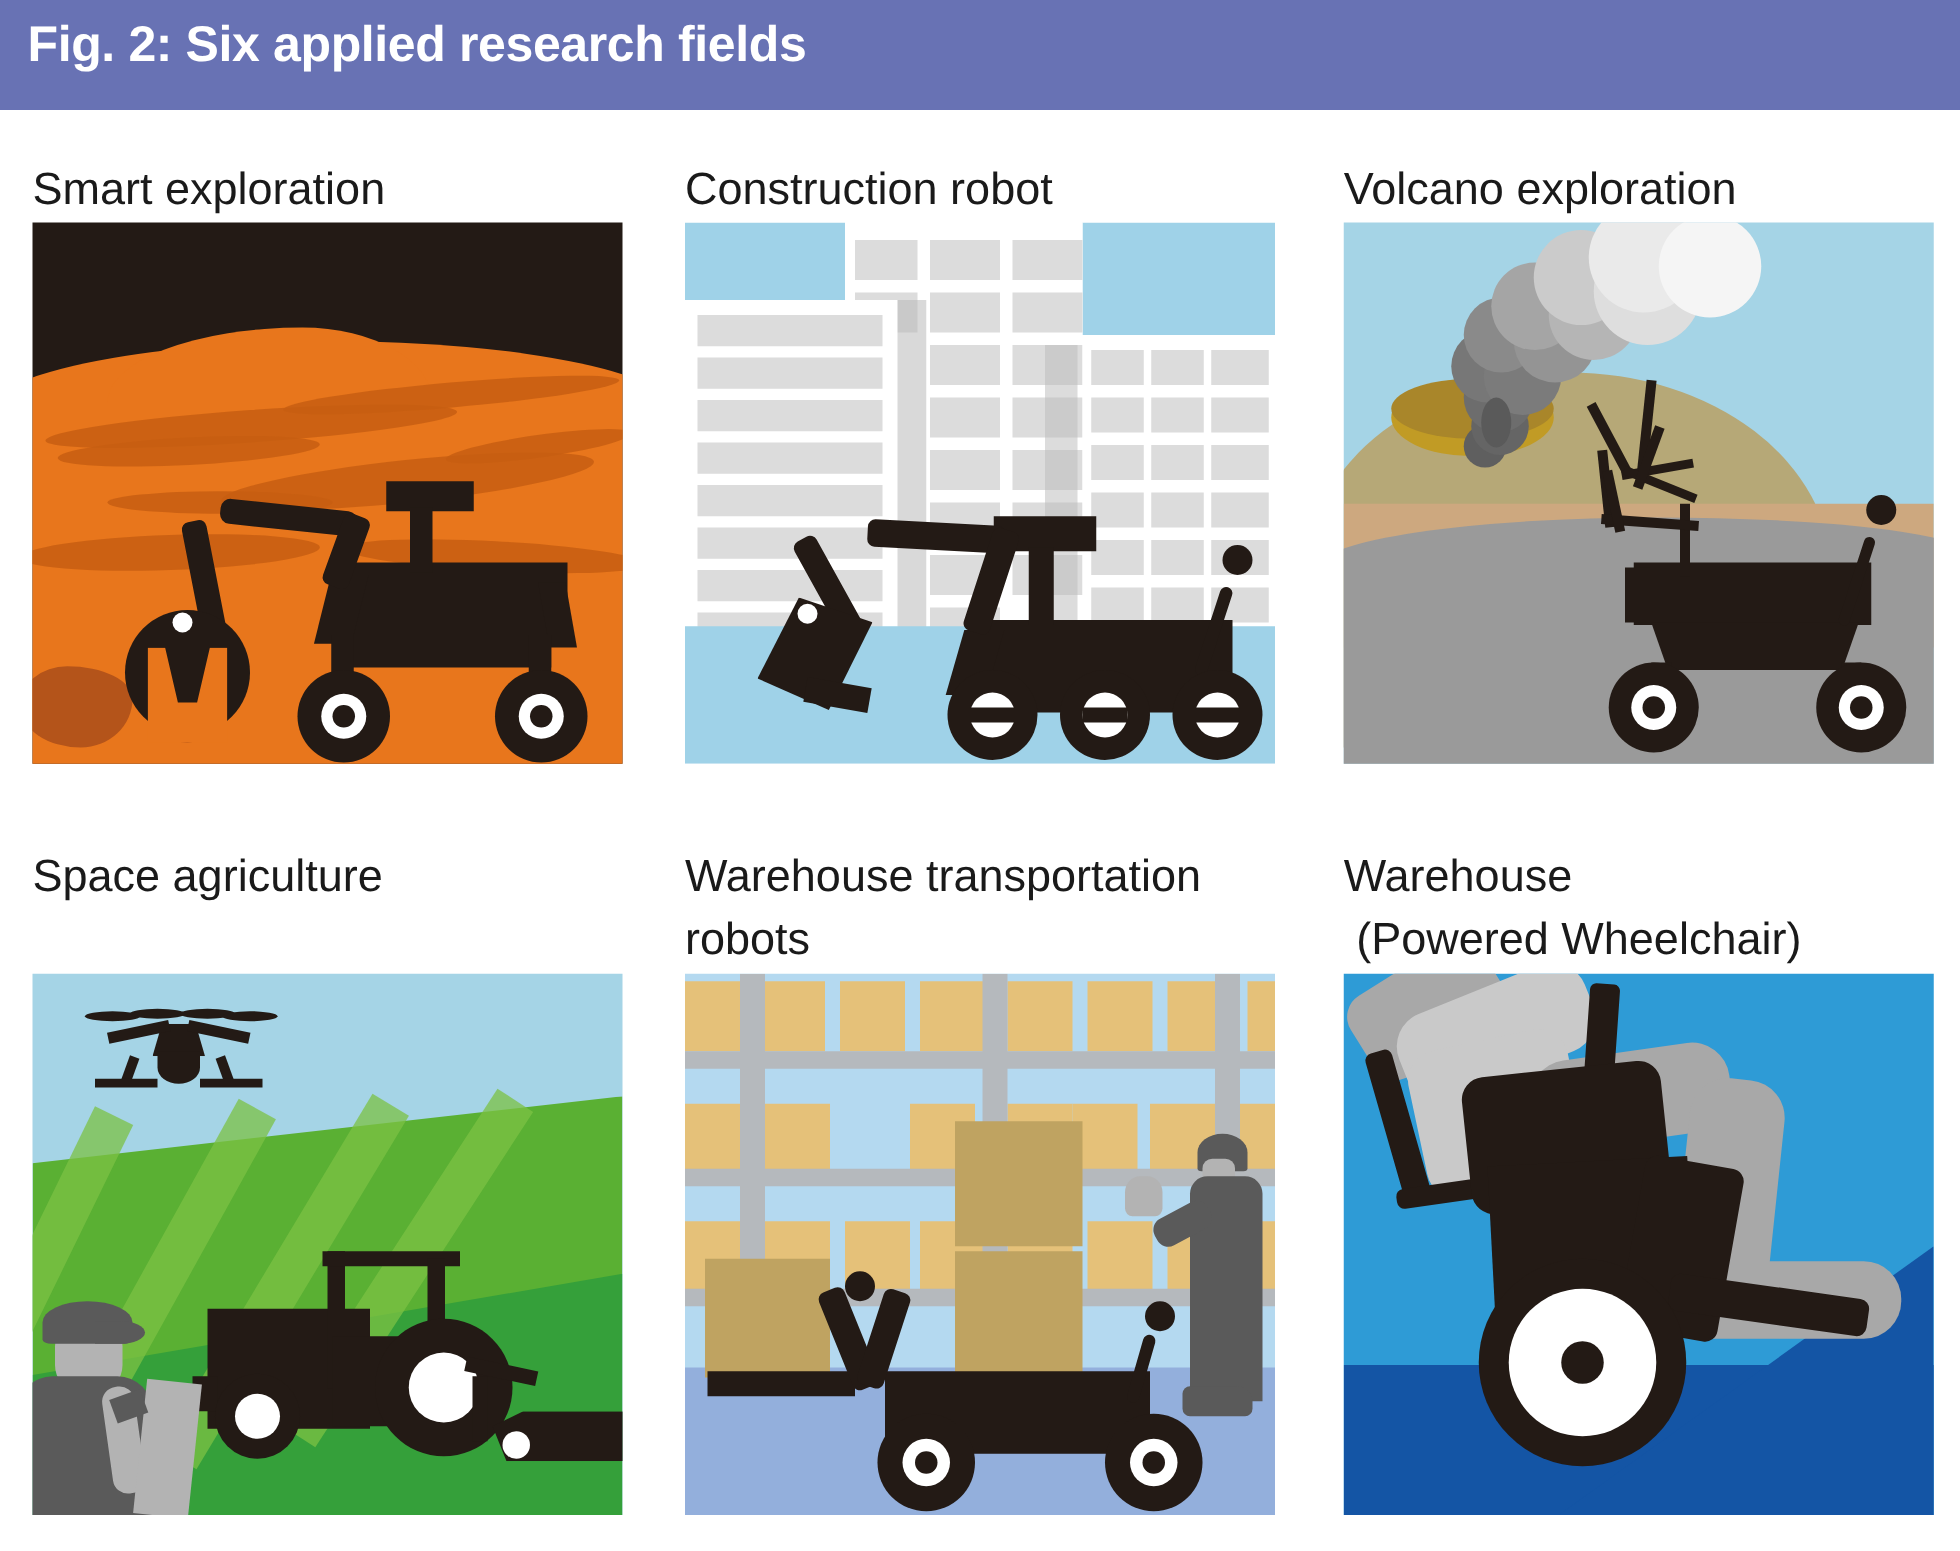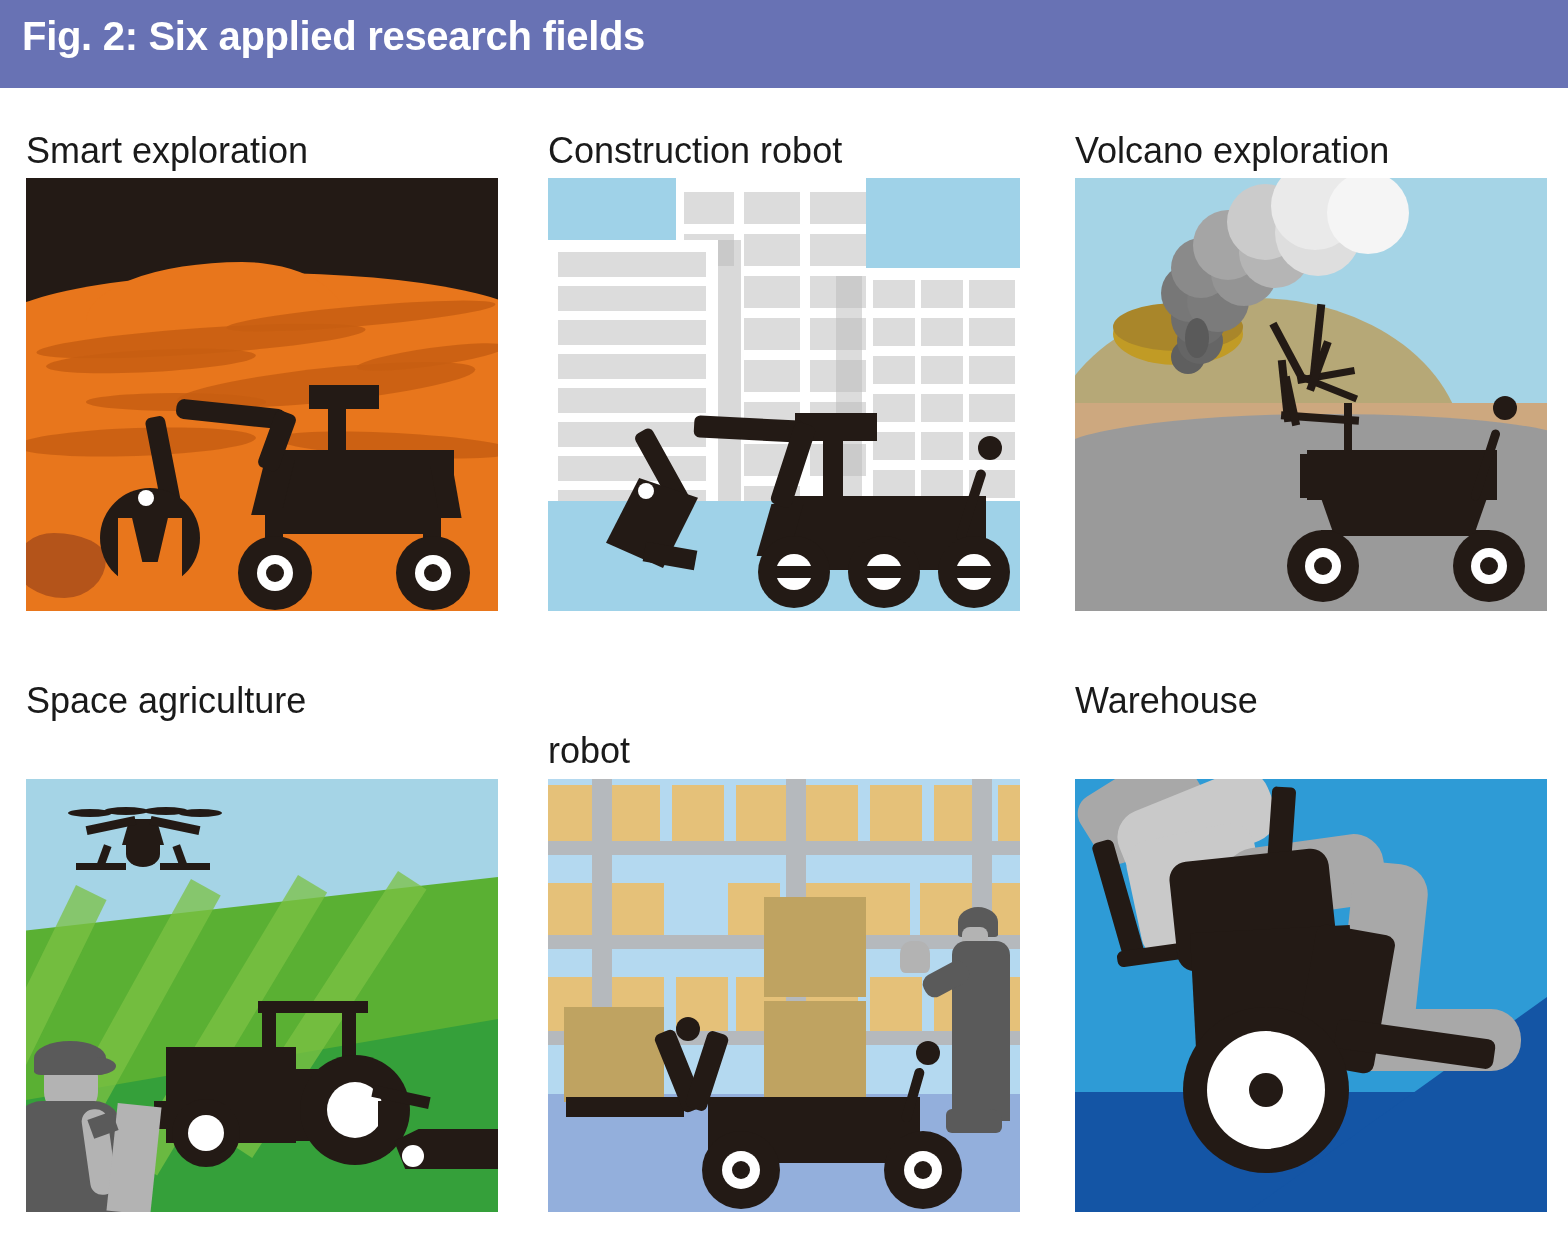--- a/index.html
+++ b/index.html
@@ -351,21 +351,21 @@
       <div class="sh grey-d" style="left:8px;top:262px;width:72px;height:34px;border-radius:50% 50% 10% 10%;"></div>
       <div class="sh grey-d" style="left:50px;top:278px;width:40px;height:18px;border-radius:0 50% 50% 0;"></div>
       <div class="sh grey-d" style="left:-12px;top:322px;width:108px;height:111px;border-radius:28px 28px 0 0;"></div>
       <div class="sh grey-l" style="left:60px;top:330px;width:26px;height:86px;transform:rotate(-8deg);border-radius:12px;"></div>
       <div class="sh grey-l" style="left:86px;top:326px;width:44px;height:108px;transform:rotate(6deg);"></div>
       <div class="sh grey-d" style="left:64px;top:336px;width:26px;height:20px;transform:rotate(-20deg);"></div>
     </div>
   </div>
 
   <div class="cell p-row2" style="left:548px;top:676px;">
-    <div class="cell-label"><br><span>robot</span></div>
+    <div class="cell-label"><span>Warehouse transportation</span><br><span>robots</span></div>
 
     <div class="panel" id="panel-warehouse">
 
       <div class="box" style="left:-4px;top:6px;width:48px;height:56px;"></div>
       <div class="box" style="left:60px;top:6px;width:52px;height:56px;"></div>
       <div class="box" style="left:124px;top:6px;width:52px;height:56px;"></div>
       <div class="box" style="left:188px;top:6px;width:52px;height:56px;"></div>
       <div class="box" style="left:258px;top:6px;width:52px;height:56px;"></div>
       <div class="box" style="left:322px;top:6px;width:52px;height:56px;"></div>
       <div class="box" style="left:386px;top:6px;width:52px;height:56px;"></div>
@@ -418,21 +418,21 @@
       <div class="sh dark rnd" style="left:154px;top:352px;width:78px;height:78px;"></div>
       <div class="sh wht rnd" style="left:174px;top:372px;width:38px;height:38px;"></div>
       <div class="sh dark rnd" style="left:184px;top:382px;width:18px;height:18px;"></div>
       <div class="sh dark rnd" style="left:336px;top:352px;width:78px;height:78px;"></div>
       <div class="sh wht rnd" style="left:356px;top:372px;width:38px;height:38px;"></div>
       <div class="sh dark rnd" style="left:366px;top:382px;width:18px;height:18px;"></div>
     </div>
   </div>
 
   <div class="cell p-row2" style="left:1075px;top:676px;">
-    <div class="cell-label"><span>Warehouse</span><br></div>
+    <div class="cell-label"><span>Warehouse</span><br><span> (Powered Wheelchair)</span></div>
 
     <div class="panel" id="panel-cybathlon">
       <div class="step"></div>
       <div class="ramp"></div>
 
       <div class="sh" style="left:6px;top:-10px;width:122px;height:76px;background:#a8a8a8;transform:rotate(-32deg);border-radius:20px;"></div>
       <div class="sh" style="left:42px;top:10px;width:160px;height:74px;background:#c9c9c9;transform:rotate(-22deg);border-radius:28px;"></div>
       <div class="sh" style="left:58px;top:52px;width:130px;height:120px;background:#c9c9c9;transform:rotate(-12deg);border-radius:24px;"></div>
       <div class="sh" style="left:150px;top:62px;width:160px;height:72px;background:#a8a8a8;transform:rotate(-8deg);border-radius:30px;"></div>
       <div class="sh" style="left:270px;top:84px;width:76px;height:190px;background:#a8a8a8;transform:rotate(6deg);border-radius:30px;"></div>

